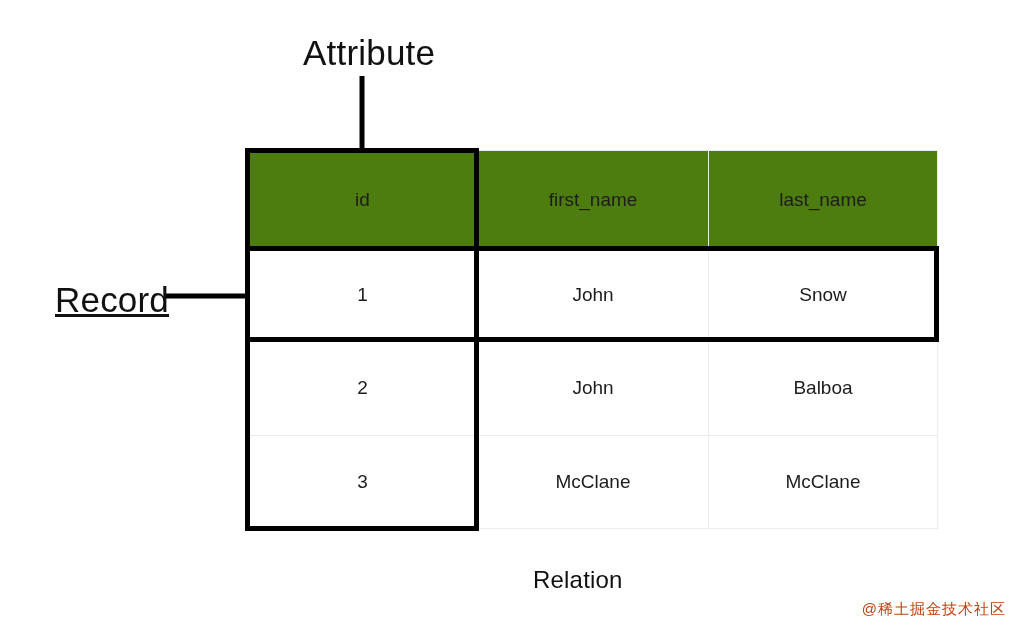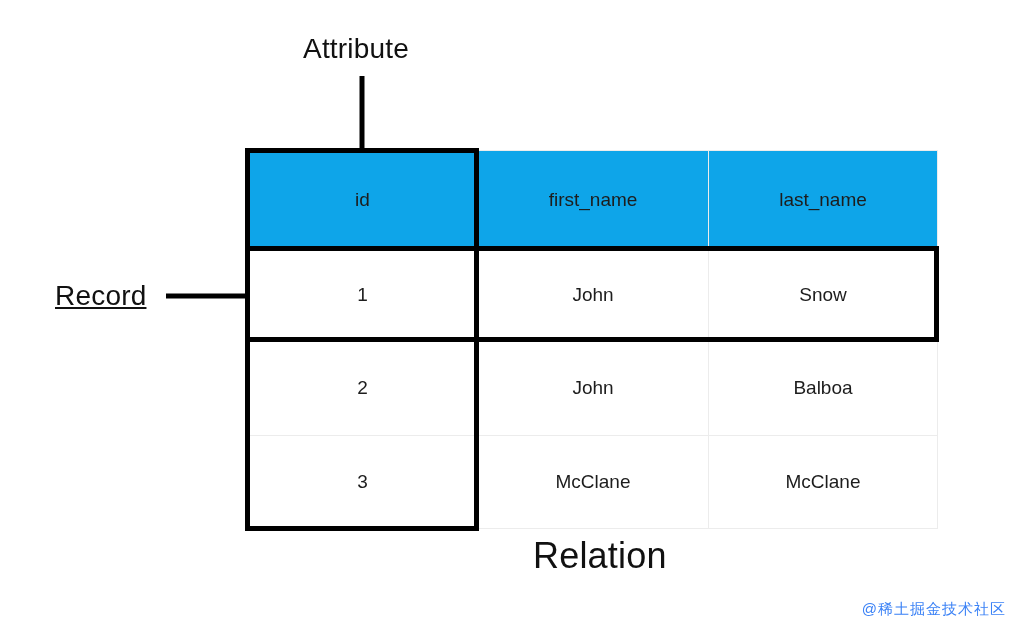--- a/index.html
+++ b/index.html
@@ -12,29 +12,29 @@
     height: 631px;
     position: relative;
     overflow: hidden;
     font-family: "Liberation Sans", sans-serif;
     color: #1a1a1a;
   }
 
   
   .callout-label {
     position: absolute;
-    font-size: 28px;
+    font-size: 35px;
     font-weight: 400;
     color: #111111;
     white-space: nowrap;
     letter-spacing: 0.2px;
   }
   #attribute-label { left: 303px; top: 33px; }
   #record-label    { left: 55px;  top: 280px; text-decoration: underline; }
-  #relation-label  { left: 533px; top: 535px; font-size: 36px; }
+  #relation-label  { left: 533px; top: 566px; font-size: 24px; }
 
   
   .arrow-svg {
     position: absolute;
     overflow: visible;
   }
   #attribute-arrow { left: 338px; top: 72px; }
   #record-arrow    { left: 162px; top: 278px; }
 
   
@@ -58,21 +58,21 @@
     vertical-align: middle;
     font-weight: 400;
     font-size: 19px;
     color: #1d1d1d;
     padding: 0;
   }
 
   
   #relation-table thead tr { height: 98px; }
   #relation-table thead th {
-    background: #0ea5e9;
+    background: #4d7c0f;
   }
 
   
   #relation-table tbody tr { height: 93px; }
   #relation-table tbody td {
     background: #ffffff;
   }
 
   
   .highlight-box {
@@ -95,21 +95,21 @@
     width: 694px;
     height: 96px;
   }
 
   
   #watermark {
     position: absolute;
     right: 18px;
     bottom: 12px;
     font-size: 15px;
-    color: #3b82f6;
+    color: #c2410c;
     letter-spacing: 1px;
     white-space: nowrap;
   }
 </style>
 </head>
 <body>
 
 <div class="callout-label" id="attribute-label">Attribute</div>
 
 <svg class="arrow-svg" id="attribute-arrow" width="48" height="112" viewBox="0 0 48 112">

